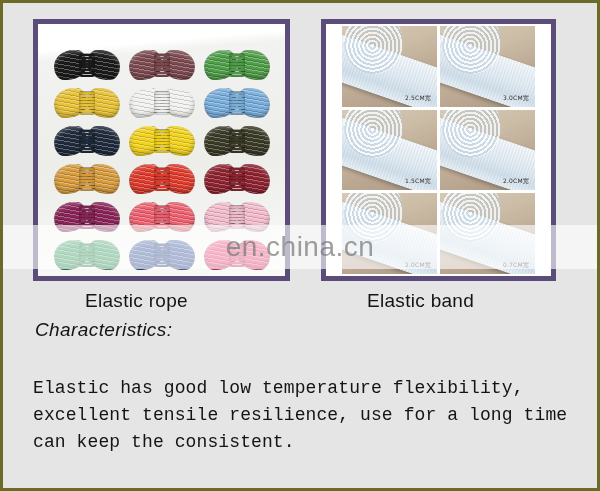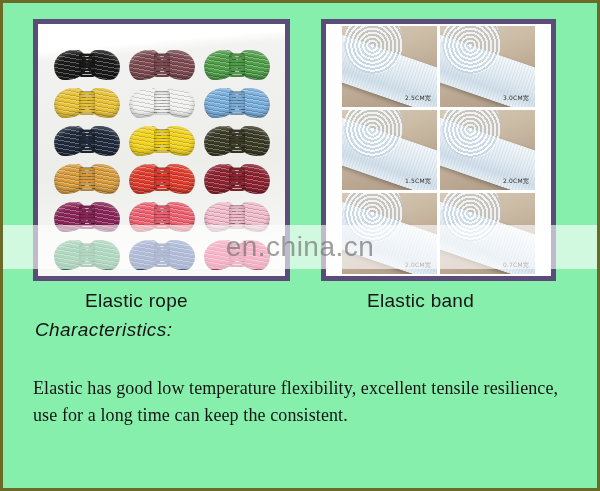--- a/index.html
+++ b/index.html
@@ -12,21 +12,21 @@
 
   body {
     font-family: "Liberation Sans", sans-serif;
     background: #FFFFCC;
   }
 
   #page {
     position: relative;
     width: 600px;
     height: 491px;
-    background: #86efac;
+    background: #e5e5e5;
     border: 3px solid #6B6B28;
     overflow: hidden;
   }
 
   
   .photo-frame {
     position: absolute;
     border: 5px solid #5B4C7A;
     background: #FFFFFF;
     overflow: hidden;
@@ -241,21 +241,21 @@
     color: #141414;
     letter-spacing: .4px;
     white-space: nowrap;
   }
 
   #characteristics-body {
     position: absolute;
     left: 30px;
     top: 372px;
     width: 545px;
-    font-family: Liberation Serif, serif;
+    font-family: Liberation Mono, monospace;
     font-size: 18px;
     line-height: 27px;
     color: #141414;
     letter-spacing: .1px;
   }
 </style>
 </head>
 <body>
 
 <div id="page">

